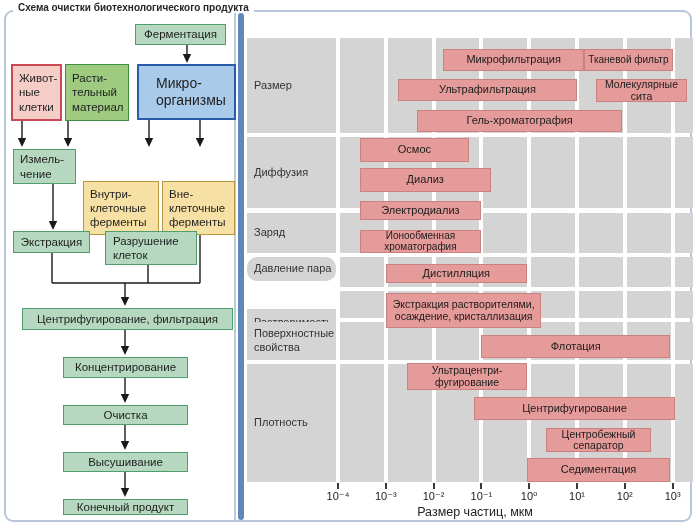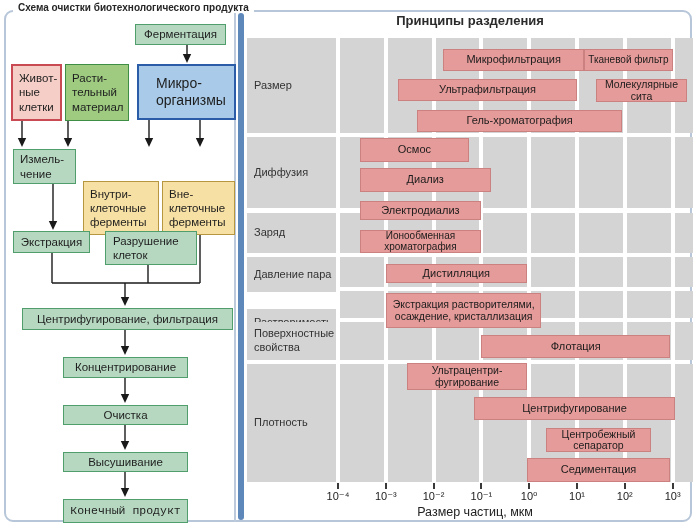--- a/index.html
+++ b/index.html
@@ -40,21 +40,20 @@
        font-size:12.5px;color:#222222;white-space:nowrap;}
 </style>
 </head>
 <body>
 
 <div class="stage">
   <div class="frame"></div>
   <div class="divider"></div>
   <div class="bluebar"></div>
   <div class="legend">Схема очистки биотехнологического продукта</div>
-  <div class="chart-title">Принципы разделения</div>
   <svg class="connectors" width="700" height="531" id="connectors">
       <line x1="52" y1="253" x2="52" y2="283" stroke="#1a1a1a" stroke-width="1.4"></line>
       <line x1="148" y1="265" x2="148" y2="283" stroke="#1a1a1a" stroke-width="1.4"></line>
       <line x1="200" y1="203" x2="200" y2="283" stroke="#1a1a1a" stroke-width="1.4"></line>
       <line x1="52" y1="283" x2="200" y2="283" stroke="#1a1a1a" stroke-width="1.4"></line>
       <line x1="187" y1="45" x2="187" y2="56" stroke="#1a1a1a" stroke-width="1.4"></line>
       <polygon points="182.8,54 191.2,54 187,63" fill="#1a1a1a"></polygon>
       <line x1="22" y1="121" x2="22" y2="140" stroke="#1a1a1a" stroke-width="1.4"></line>
       <polygon points="17.8,138 26.2,138 22,147" fill="#1a1a1a"></polygon>
       <line x1="68" y1="121" x2="68" y2="140" stroke="#1a1a1a" stroke-width="1.4"></line>
@@ -96,31 +95,31 @@
       <div class="node left s-yellow" style="left: 162px; top: 149px; width: 73px; height: 54px; padding-left: 6px;">Вне-
 клеточные
 ферменты</div>
       <div class="node center s-green" style="left: 13px; top: 231px; width: 77px; height: 22px;">Экстракция</div>
       <div class="node left s-green" style="left: 105px; top: 231px; width: 92px; height: 34px; padding-left: 7px;">Разрушение
 клеток</div>
       <div class="node center s-green" style="left: 22px; top: 308px; width: 211px; height: 22px;">Центрифугирование, фильтрация</div>
       <div class="node center s-green" style="left: 63px; top: 357px; width: 125px; height: 21px;">Концентрирование</div>
       <div class="node center s-green" style="left: 63px; top: 405px; width: 125px; height: 20px;">Очистка</div>
       <div class="node center s-green" style="left: 63px; top: 452px; width: 125px; height: 20px;">Высушивание</div>
-      <div class="node center s-green" style="left: 63px; top: 499px; width: 125px; height: 24px; font-family: Liberation Mono, monospace;">Конечный продукт</div>
+      <div class="node center s-green" style="left: 63px; top: 499px; width: 125px; height: 16px;">Конечный продукт</div>
     </div>
   <div id="chart">
       <div class="band" style="top: 38px; height: 95px;"></div>
       <div class="cat" style="top: 38px; height: 95px;">Размер</div>
       <div class="band" style="top: 137px; height: 71px;"></div>
       <div class="cat" style="top: 137px; height: 71px;">Диффузия</div>
       <div class="band" style="top: 213px; height: 40px;"></div>
       <div class="cat" style="top: 213px; height: 40px;">Заряд</div>
       <div class="band" style="top: 257px; height: 30px;"></div>
-      <div class="cat" style="top: 257px; height: 35px;">Давление пара</div>
+      <div class="cat" style="top: 257px; height: 24px; border-radius: 10px;">Давление пара</div>
       <div class="band" style="top: 291px; height: 27px;"></div>
       <div class="cat" style="top: 291px; height: 27px; margin-top: 18px;">Растворимость</div>
       <div class="band" style="top: 322px; height: 38px;"></div>
       <div class="cat" style="top: 322px; height: 38px;">Поверхностные
 свойства</div>
       <div class="band" style="top: 364px; height: 118px;"></div>
       <div class="cat" style="top: 364px; height: 118px;">Плотность</div>
       <div class="bar" style="left: 443.2px; top: 49px; width: 141px; height: 22px;">Микрофильтрация</div>
       <div class="bar" style="left: 584.2px; top: 49px; width: 88.4px; height: 22px; font-size: 10px;">Тканевой фильтр</div>
       <div class="bar" style="left: 397.8px; top: 79px; width: 179.3px; height: 22px;">Ультрафильтрация</div>

